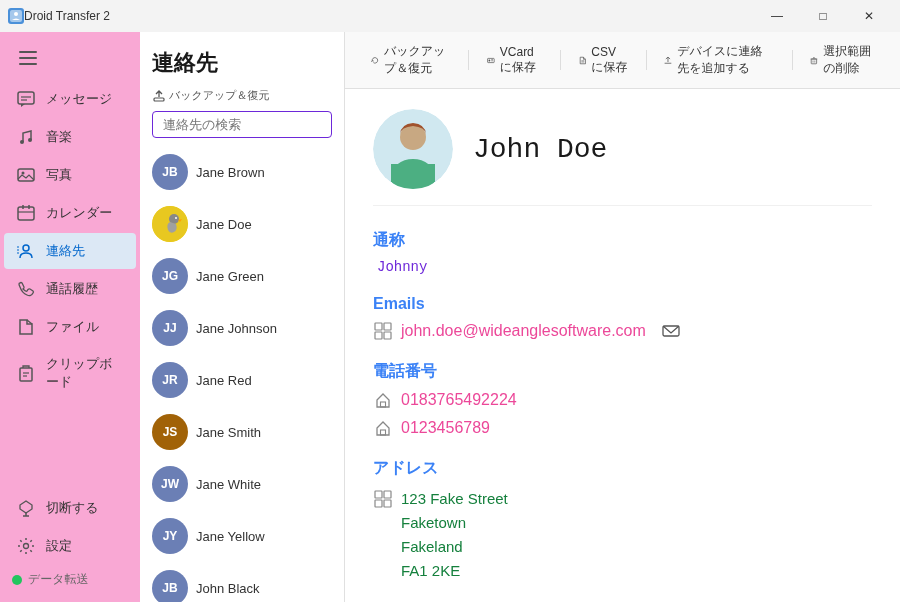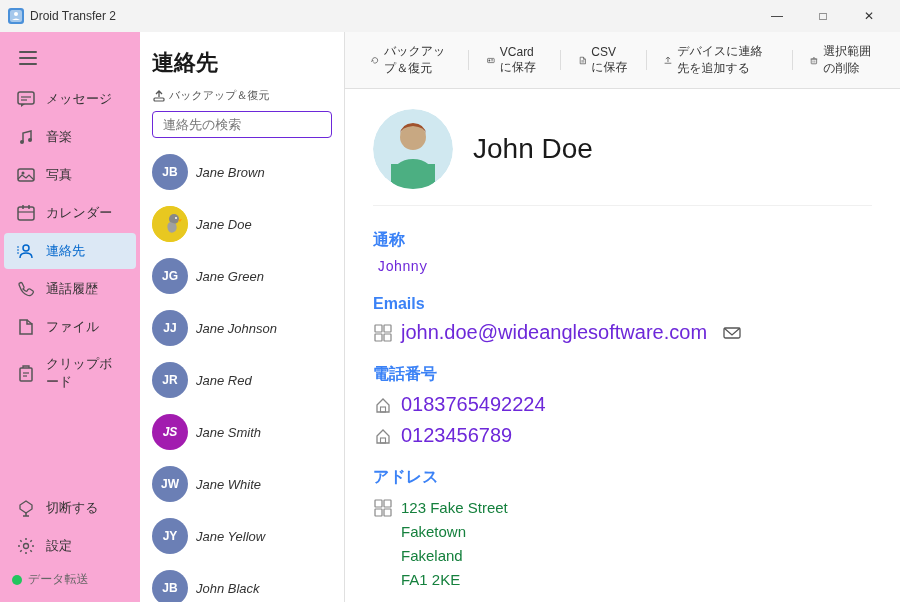--- a/index.html
+++ b/index.html
@@ -1,20 +1,20 @@
 <!DOCTYPE html>
 <html><head>
   <meta charset="utf-8">
   <style>
     * { margin: 0; padding: 0; box-sizing: border-box; }
     body { font-family: 'Segoe UI', sans-serif; width: 900px; height: 602px; overflow: hidden; background: #f3f3f3; display: flex; flex-direction: column; }
 
     
     .title-bar { height: 32px; background: #f3f3f3; display: flex; align-items: center; justify-content: space-between; padding: 0 8px; flex-shrink: 0; }
-    .title-bar-left { display: flex; align-items: center; gap: 6px; }
+    .title-bar-left { display: flex; align-items: center; }
     .title-bar-icon { width: 16px; height: 16px; background: #4a90d9; border-radius: 3px; display: flex; align-items: center; justify-content: center; }
     .title-bar-title { font-size: 12px; color: #333; }
     .title-bar-controls { display: flex; }
     .title-bar-btn { width: 46px; height: 32px; display: flex; align-items: center; justify-content: center; font-size: 12px; cursor: pointer; color: #333; }
 
     
     .main { display: flex; flex: 1; overflow: hidden; }
 
     
     .sidebar { width: 140px; background: #f9a8d4; display: flex; flex-direction: column; padding: 8px 0; flex-shrink: 0; }
@@ -29,39 +29,39 @@
     
     .contact-panel { width: 205px; background: white; display: flex; flex-direction: column; border-right: 1px solid #e0e0e0; flex-shrink: 0; }
     .contact-panel-header { padding: 16px 12px 8px; }
     .contact-panel-title { font-size: 22px; font-weight: 600; color: #1a1a1a; margin-bottom: 10px; }
     .search-box { border: 1px solid #6d28d9; border-radius: 4px; padding: 5px 10px; font-size: 13px; width: 100%; color: #999; background: white; }
     .contact-list { flex: 1; overflow-y: auto; }
     .contact-list::-webkit-scrollbar { width: 4px; }
     .contact-list::-webkit-scrollbar-thumb { background: #ccc; border-radius: 2px; }
     .contact-item { display: flex; align-items: center; gap: 8px; padding: 8px 12px; cursor: pointer; }
     .contact-avatar { width: 36px; height: 36px; border-radius: 50%; display: flex; align-items: center; justify-content: center; font-size: 12px; font-weight: 600; color: white; flex-shrink: 0; }
-    .contact-name { font-size: 13px; color: #333; font-style: italic; }
+    .contact-name { font-size: 13px; color: #333; }
 
     
     .detail-panel { flex: 1; background: white; overflow-y: auto; padding: 20px 28px; }
     .detail-panel::-webkit-scrollbar { width: 6px; }
     .detail-panel::-webkit-scrollbar-thumb { background: #ccc; border-radius: 3px; }
 
     
-    .contact-header { display: flex; align-items: center; gap: 20px; margin-bottom: 24px; border-bottom: 1px solid #f0f0f0; padding-bottom: 16px; }
+    .contact-header { display: flex; align-items: center; gap: 20px; margin-bottom: 24px; border-bottom: 1px solid #f0f0f0; padding-bottom: 16px; font-family: Liberation Mono, monospace; }
     .contact-avatar-large { width: 80px; height: 80px; border-radius: 50%; overflow: hidden; flex-shrink: 0; }
     .contact-header-name { font-size: 28px; font-weight: 400; color: #1a1a1a; }
 
     
     .section { margin-bottom: 20px; }
     .section-title { font-size: 16px; font-weight: 600; color: #3b82f6; margin-bottom: 8px; }
     .section-value { font-size: 14px; color: #6d28d9; padding-left: 4px; font-family: Liberation Mono, monospace; }
     .section-row { display: flex; align-items: center; gap: 8px; margin-bottom: 8px; }
     .section-row-icon { width: 20px; height: 20px; display: flex; align-items: center; justify-content: center; color: #666; flex-shrink: 0; }
-    .section-row-text { font-size: 20px; color: #6d28d9; }
+    .section-row-text { font-size: 16px; color: #ec4899; }
     .address-block { padding-left: 28px; }
     .address-line { font-size: 15px; color: #15803d; line-height: 1.6; }
 
     
     .toolbar { background: #f9f9f9; border-bottom: 1px solid #e0e0e0; padding: 6px 16px; display: flex; align-items: center; gap: 4px; flex-shrink: 0; }
     .toolbar-btn { display: flex; align-items: center; gap: 5px; padding: 5px 10px; font-size: 12px; color: #333; cursor: pointer; border-radius: 4px; }
     .toolbar-separator { width: 1px; height: 20px; background: #ddd; margin: 0 4px; }
   </style>
 </head>
 <body>
@@ -252,21 +252,21 @@
         </div>
         <div class="contact-item">
           <div class="contact-avatar" style="background:#6b7fb5;">JJ</div>
           <span class="contact-name">Jane Johnson</span>
         </div>
         <div class="contact-item">
           <div class="contact-avatar" style="background:#6b7fb5;">JR</div>
           <span class="contact-name">Jane Red</span>
         </div>
         <div class="contact-item">
-          <div class="contact-avatar" style="background:#a21caf;font-style:italic;">JS</div>
+          <div class="contact-avatar" style="background:#a16207;">JS</div>
           <span class="contact-name">Jane Smith</span>
         </div>
         <div class="contact-item">
           <div class="contact-avatar" style="background:#6b7fb5;">JW</div>
           <span class="contact-name">Jane White</span>
         </div>
         <div class="contact-item">
           <div class="contact-avatar" style="background:#6b7fb5;">JY</div>
           <span class="contact-name">Jane Yellow</span>
         </div>

